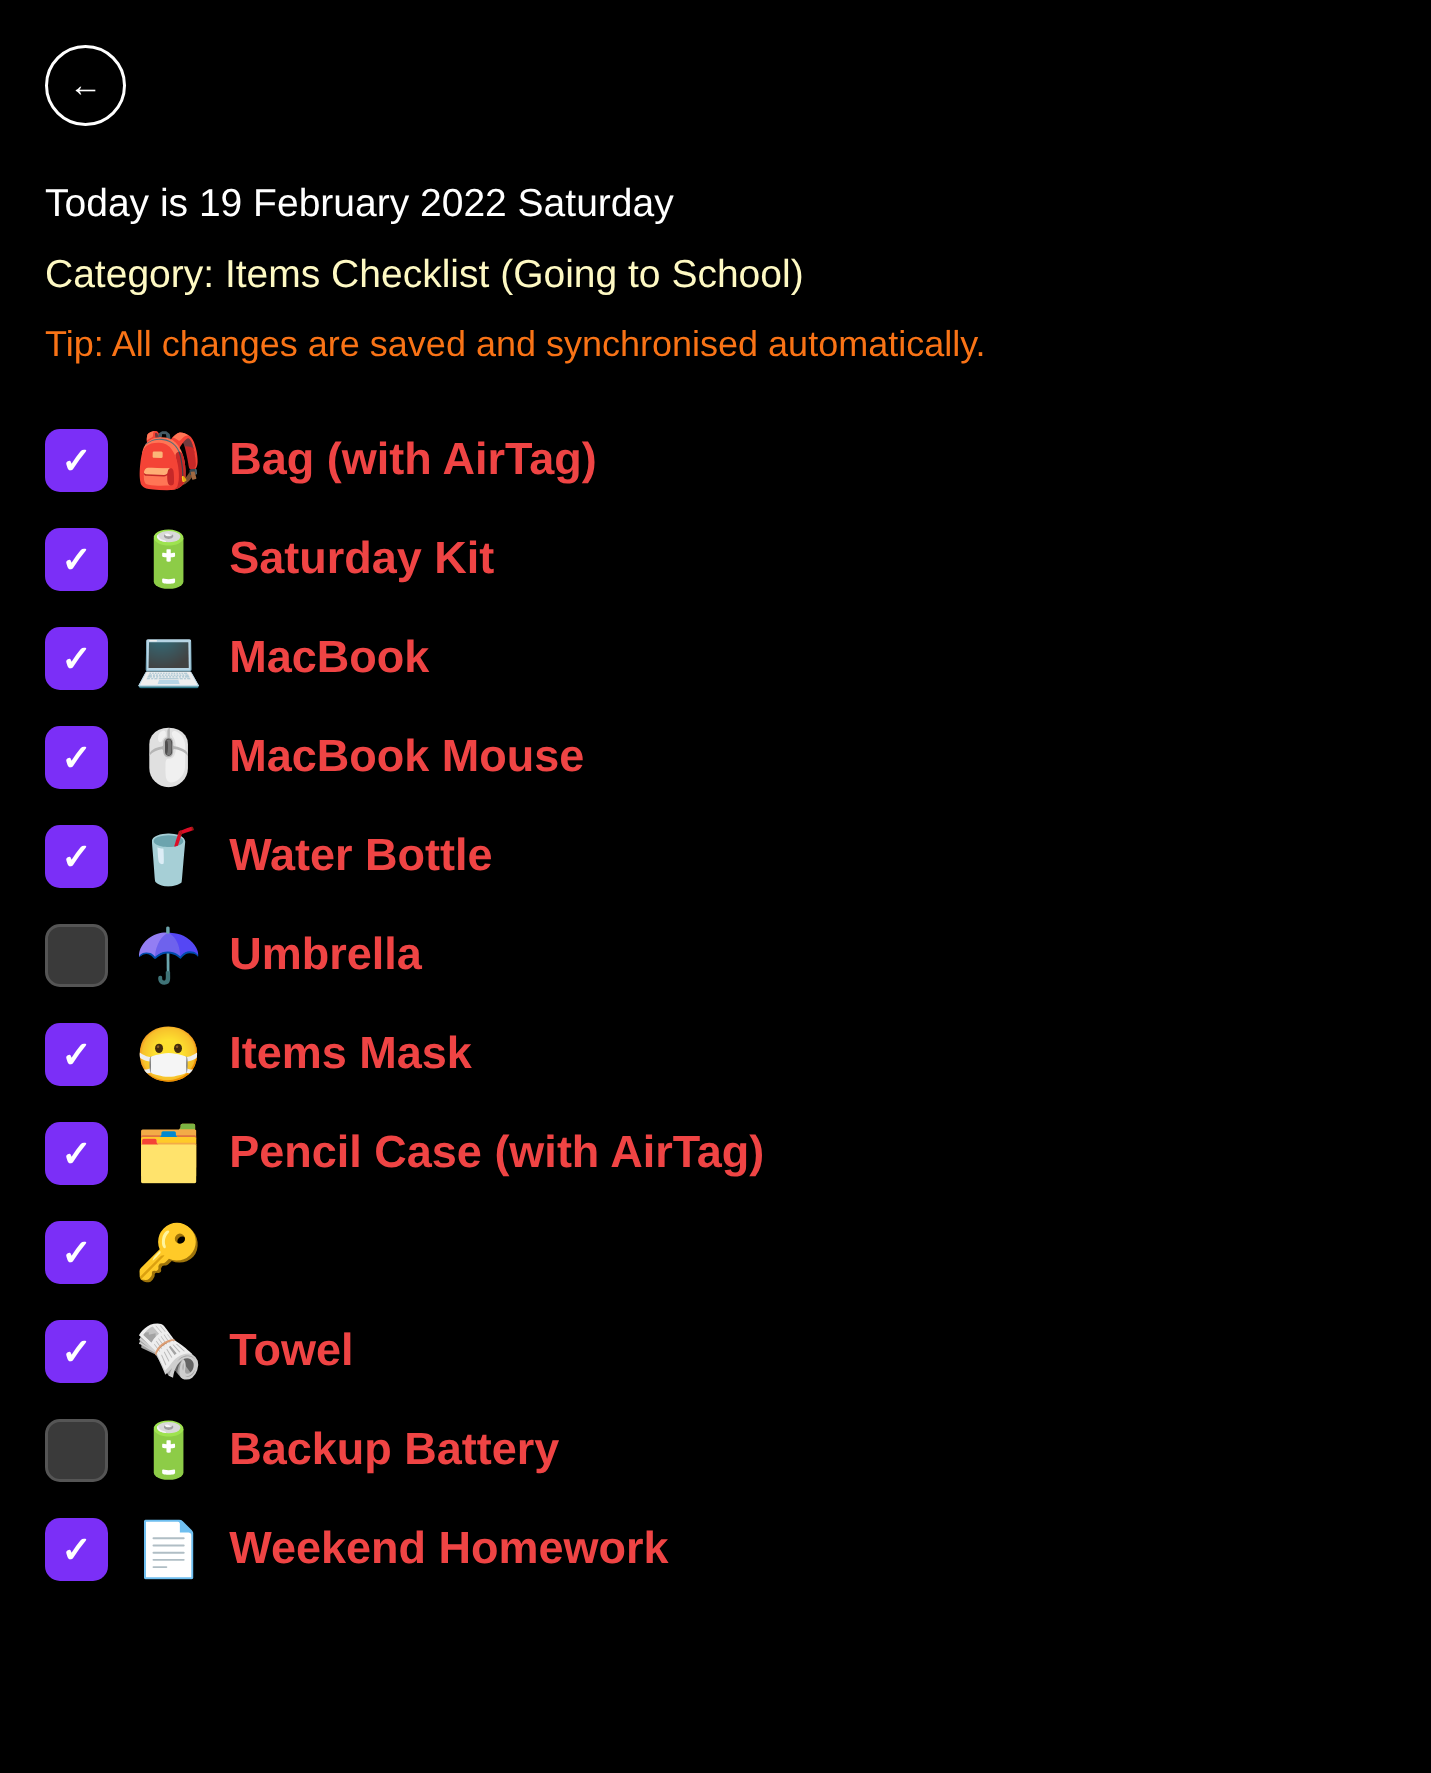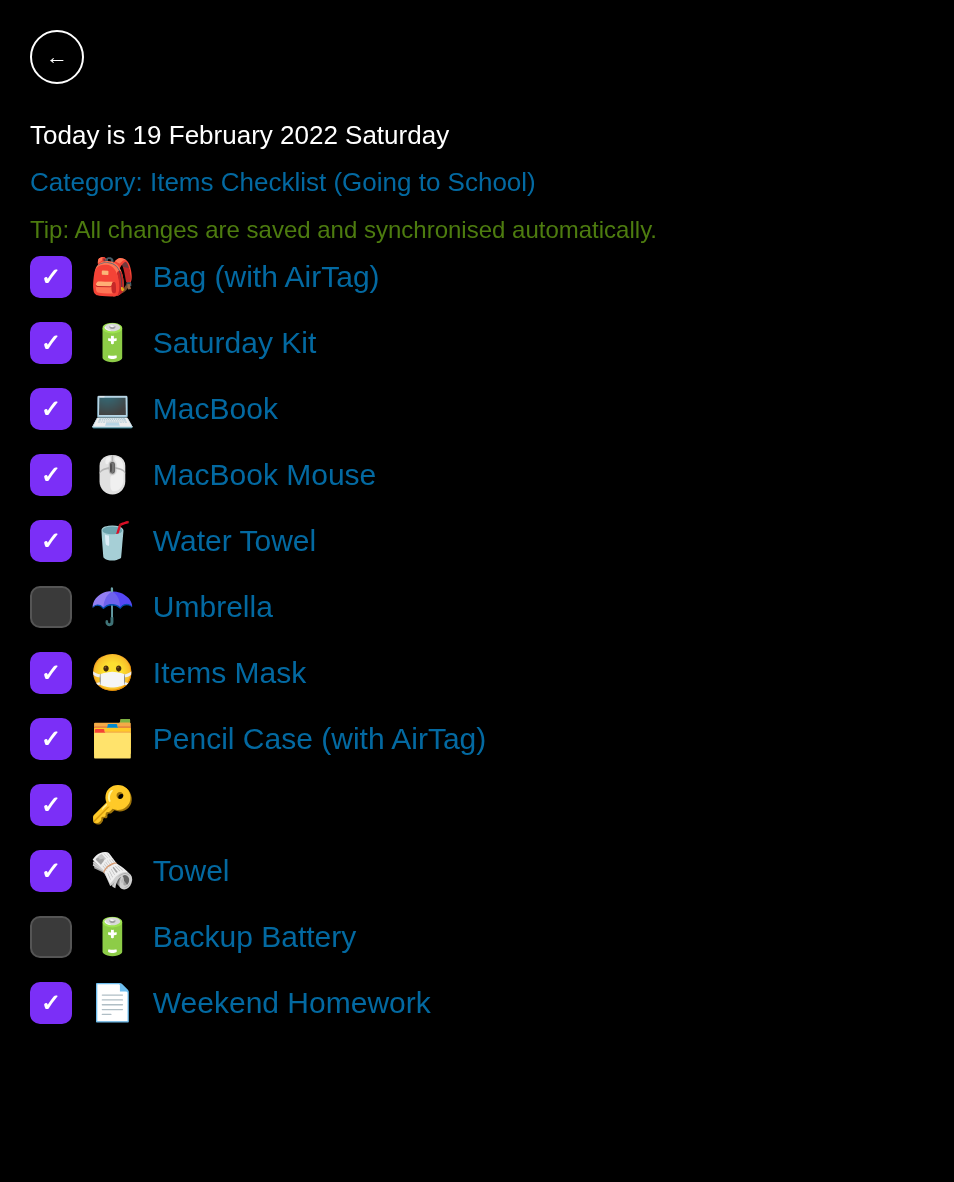--- a/index.html
+++ b/index.html
@@ -53,26 +53,27 @@
       font-size: 26px;
       font-weight: 400;
       margin-bottom: 16px;
       color: #ffffff;
     }
 
     .category-line {
       font-size: 26px;
       font-weight: 400;
       margin-bottom: 18px;
-      color: #0369a1;
+      color: #fef9c3;
     }
 
     .tip-line {
       font-size: 24px;
-      color: #4d7c0f;
+      color: #f97316;
+      margin-bottom: 30px;
     }
 
     .checklist {
       display: flex;
       flex-direction: column;
       gap: 0px;
     }
 
     .checklist-item {
       display: flex;
@@ -107,22 +108,22 @@
       font-weight: 700;
     }
 
     .item-emoji {
       font-size: 36px;
       flex-shrink: 0;
     }
 
     .item-label {
       font-size: 30px;
-      font-weight: 400;
-      color: #0369a1;
+      font-weight: 700;
+      color: #ef4444;
     }
   </style>
 </head>
 <body>
 
 <div class="header">
   <div class="back-button">
     <span class="back-arrow">←</span>
   </div>
 </div>
@@ -160,21 +161,21 @@
         <span class="checkmark">✓</span>
       </div>
       <span class="item-emoji">🖱️</span>
       <span class="item-label">MacBook Mouse</span>
     </div>
     <div class="checklist-item">
       <div class="checkbox checked">
         <span class="checkmark">✓</span>
       </div>
       <span class="item-emoji">🥤</span>
-      <span class="item-label">Water Towel</span>
+      <span class="item-label">Water Bottle</span>
     </div>
     <div class="checklist-item">
       <div class="checkbox unchecked"></div>
       <span class="item-emoji">☂️</span>
       <span class="item-label">Umbrella</span>
     </div>
     <div class="checklist-item">
       <div class="checkbox checked">
         <span class="checkmark">✓</span>
       </div>

